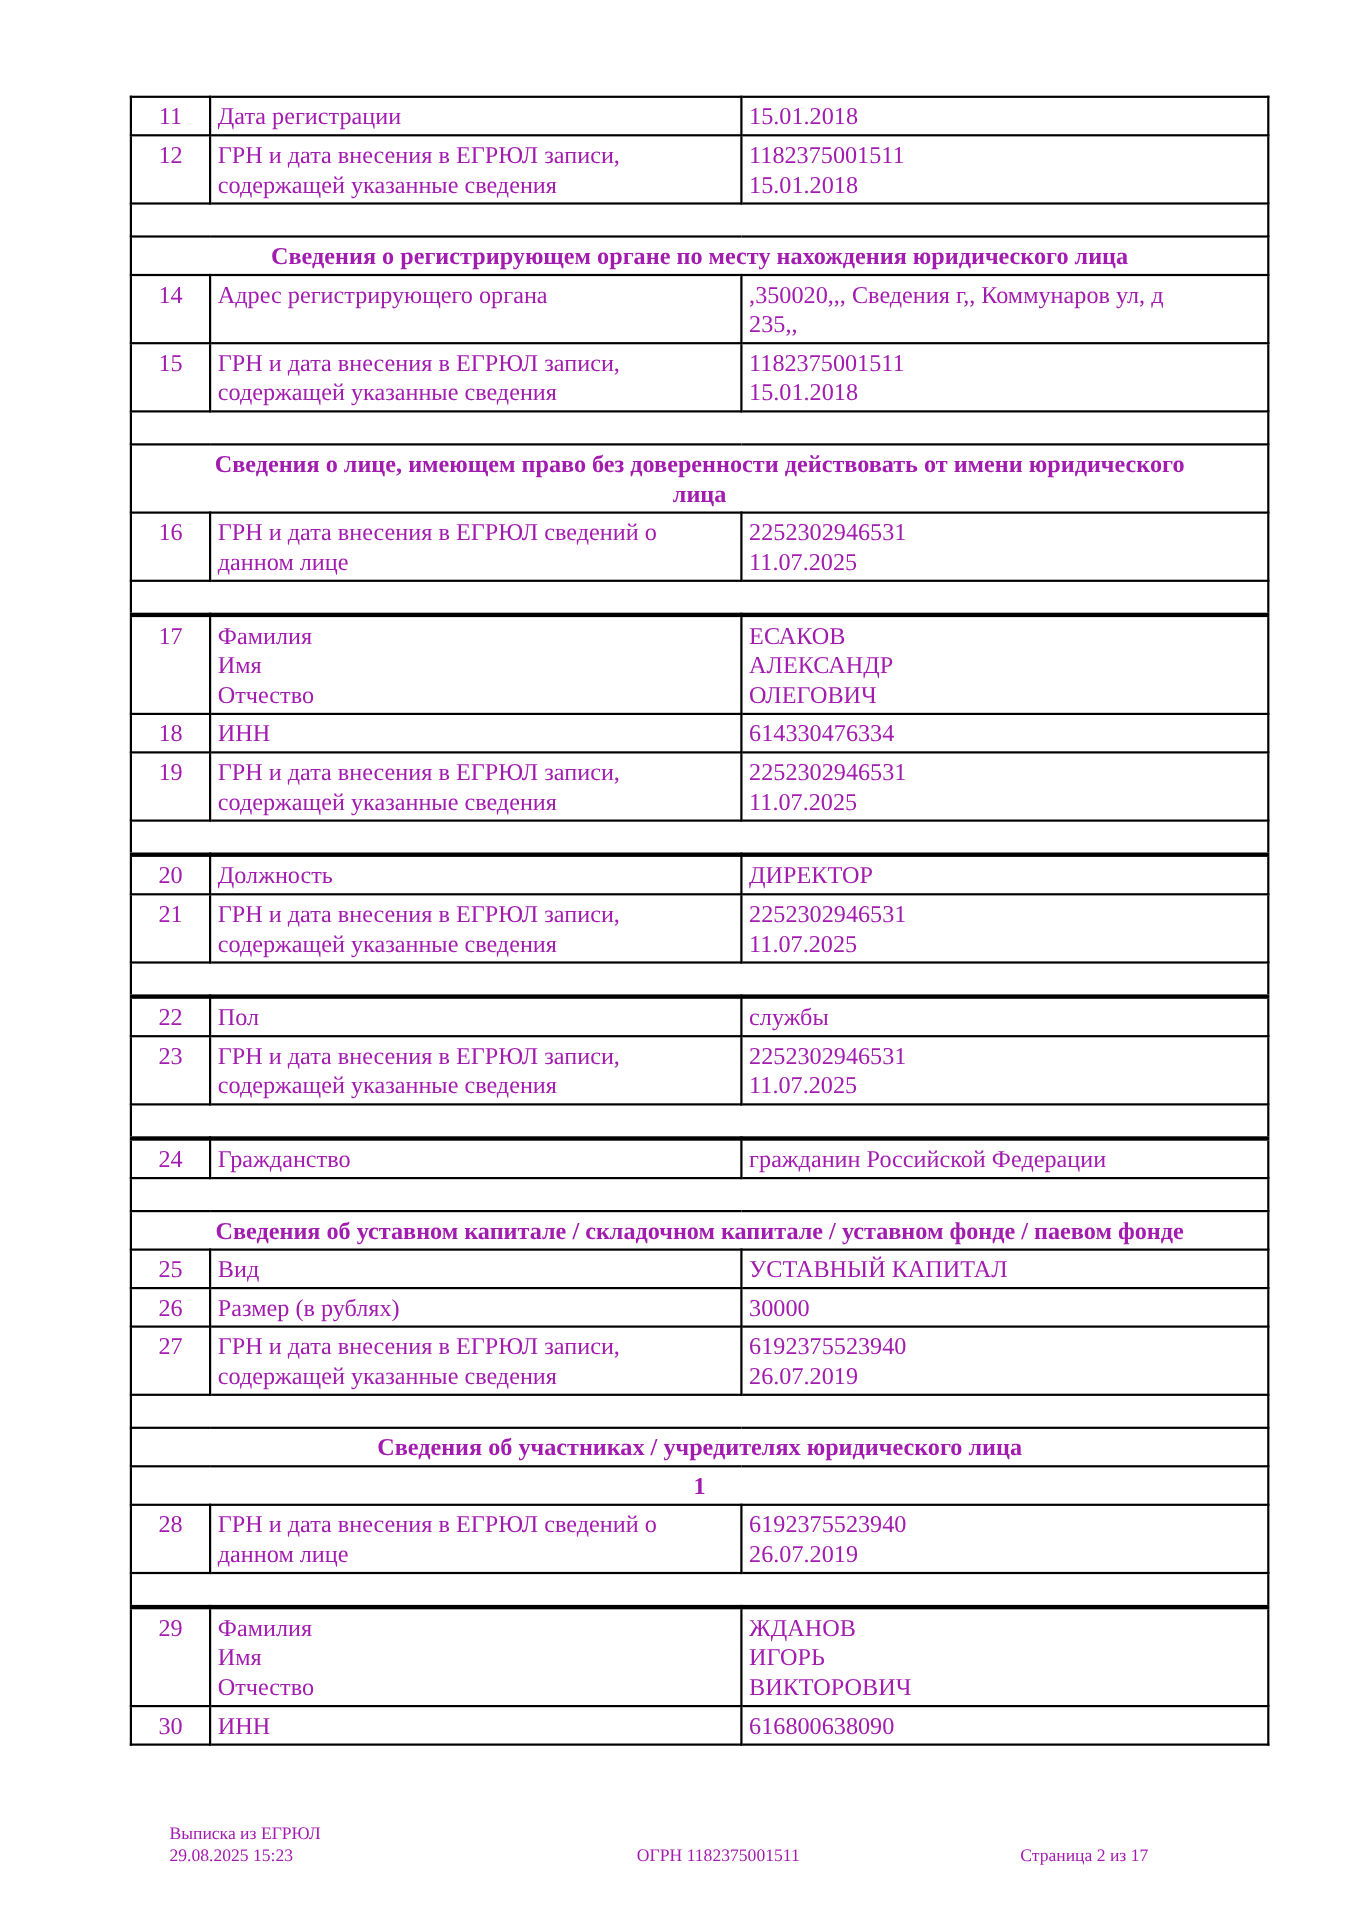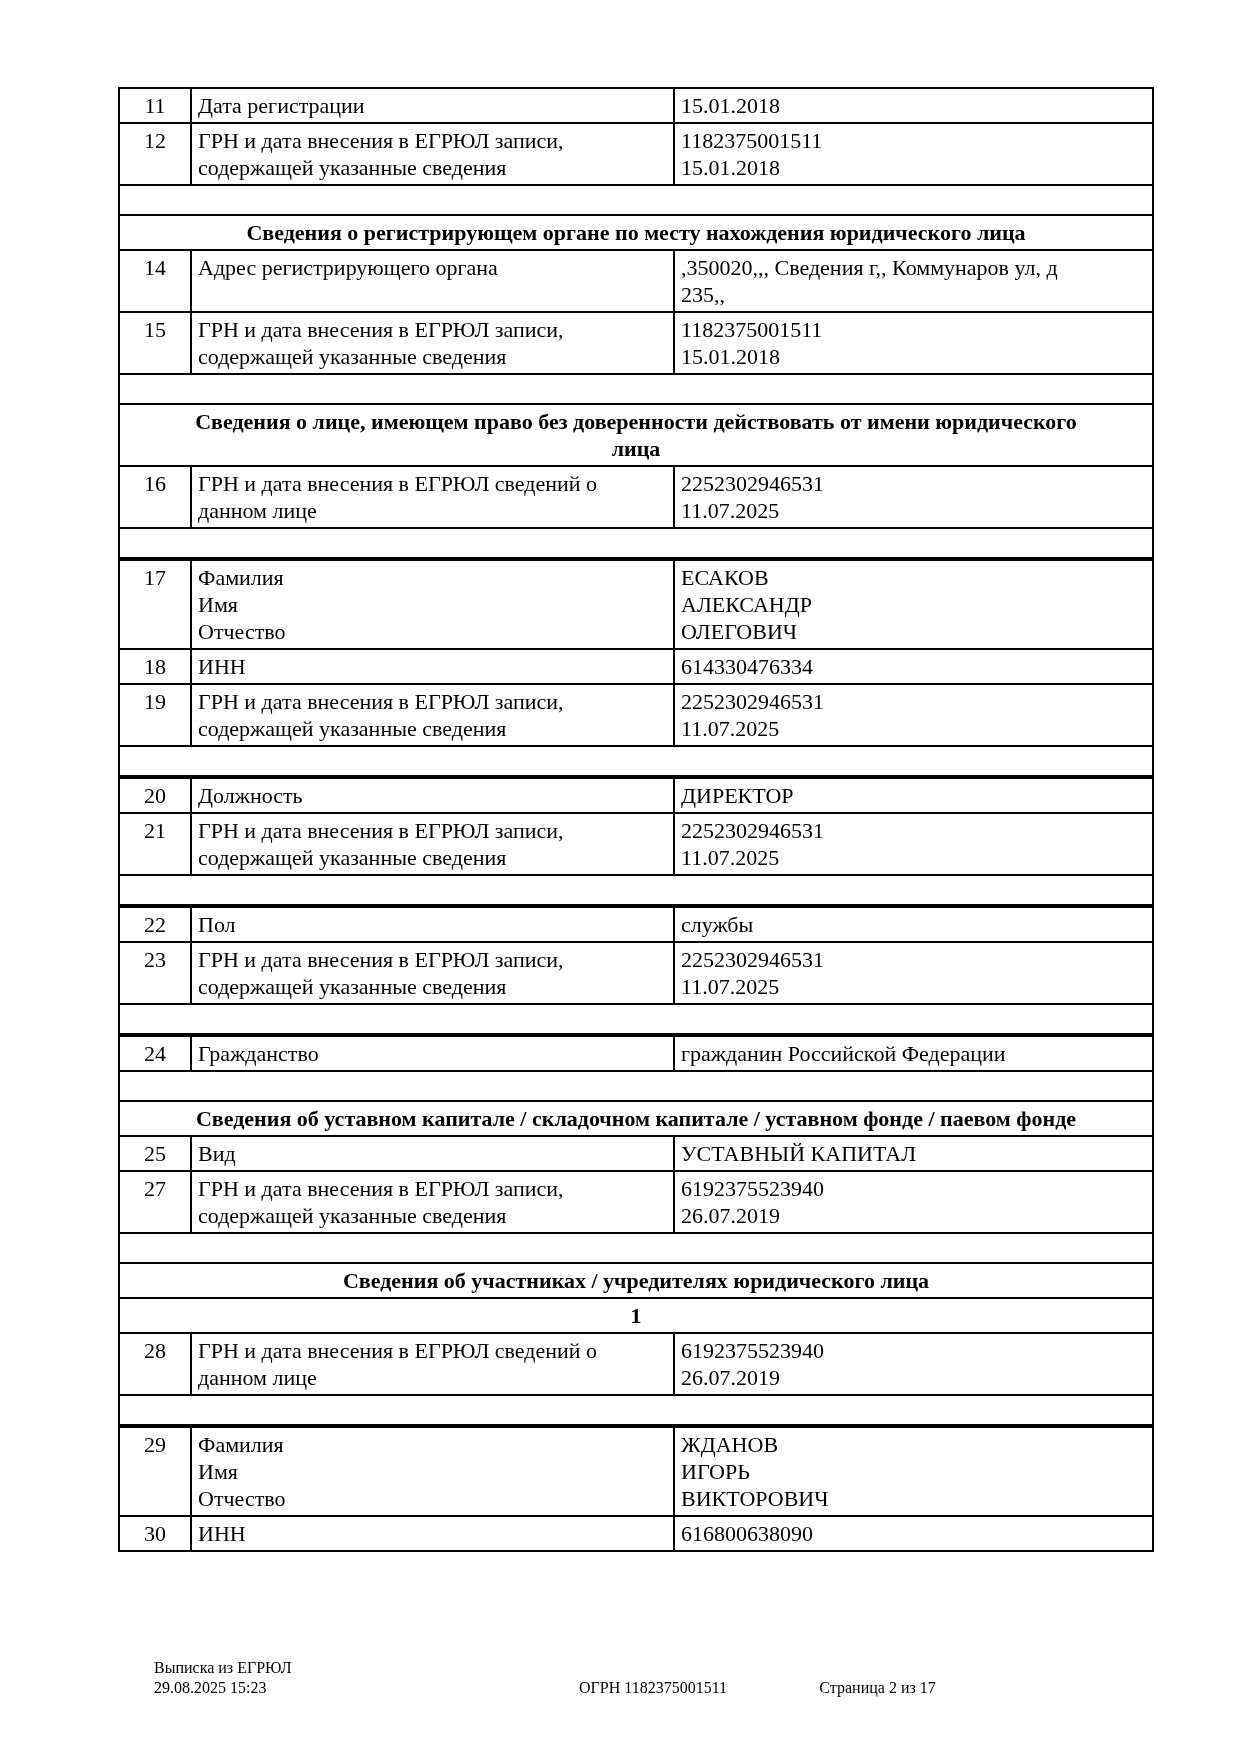--- a/index.html
+++ b/index.html
@@ -1,21 +1,21 @@
 <!DOCTYPE html>
 <html lang="ru"><head>
 <meta charset="utf-8">
 <style>
   html, body { margin: 0; padding: 0; }
   .page {
     position: relative;
     width: 1240px;
     height: 1755px;
     background: #ffffff;
-    color: #000000;
+    color: #a21caf;
     font-family: "Liberation Serif", "DejaVu Serif", serif;
     overflow: hidden;
   }
   table.doc-table {
     position: absolute;
     left: 118px;
     top: 87px;
     width: 1034px;
     border-collapse: collapse;
     table-layout: fixed;
@@ -44,21 +44,21 @@
     top: 1658px;
     width: 1034px;
     display: flex;
     justify-content: space-between;
     align-items: flex-end;
     font-size: 16px;
     line-height: 20px;
   }
   .footer .f-left  { flex: 1; text-align: left; margin-left: 36px; }
   .footer .f-center{ flex: 1; text-align: center; }
-  .footer .f-right { flex: 1; text-align: left; }
+  .footer .f-right { flex: 1; text-align: center; }
 </style>
 </head>
 <body>
 
 <div class="page">
 
   <table class="doc-table">
     <colgroup>
       <col style="width:72px">
       <col style="width:483px">
@@ -175,20 +175,25 @@
         <tr class="row-spacer">
           <td colspan="3"></td>
         </tr>
         <tr class="row-section">
           <td colspan="3">Сведения об уставном капитале / складочном капитале / уставном фонде / паевом фонде</td>
         </tr>
         <tr class="row-data">
           <td class="cell-num">25</td>
           <td class="cell-label">Вид</td>
           <td class="cell-value">УСТАВНЫЙ КАПИТАЛ</td>
+        </tr>
+        <tr class="row-data">
+          <td class="cell-num">26</td>
+          <td class="cell-label">Размер (в рублях)</td>
+          <td class="cell-value">30000</td>
         </tr>
         <tr class="row-data">
           <td class="cell-num">27</td>
           <td class="cell-label">ГРН и дата внесения в ЕГРЮЛ записи,
 содержащей указанные сведения</td>
           <td class="cell-value">6192375523940
 26.07.2019</td>
         </tr>
         <tr class="row-spacer">
           <td colspan="3"></td>

